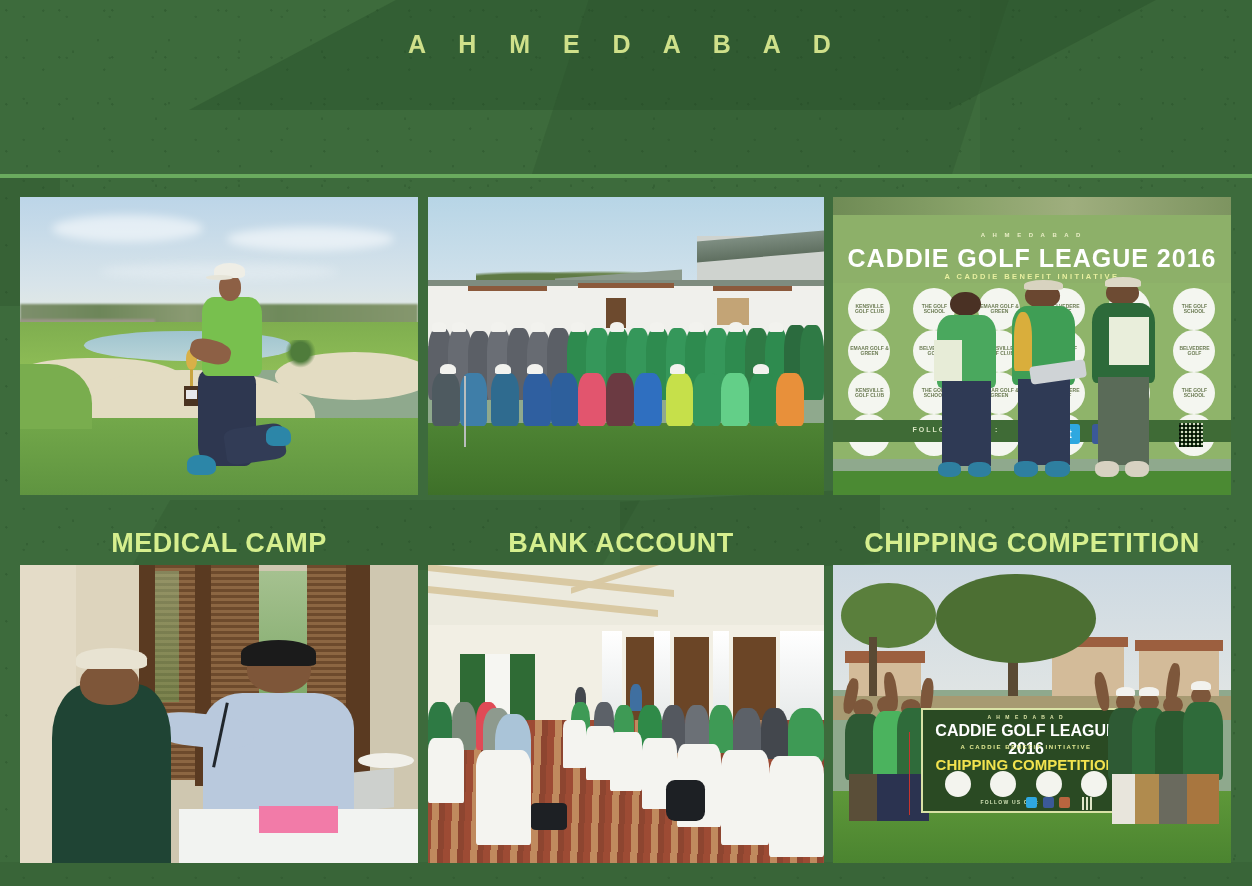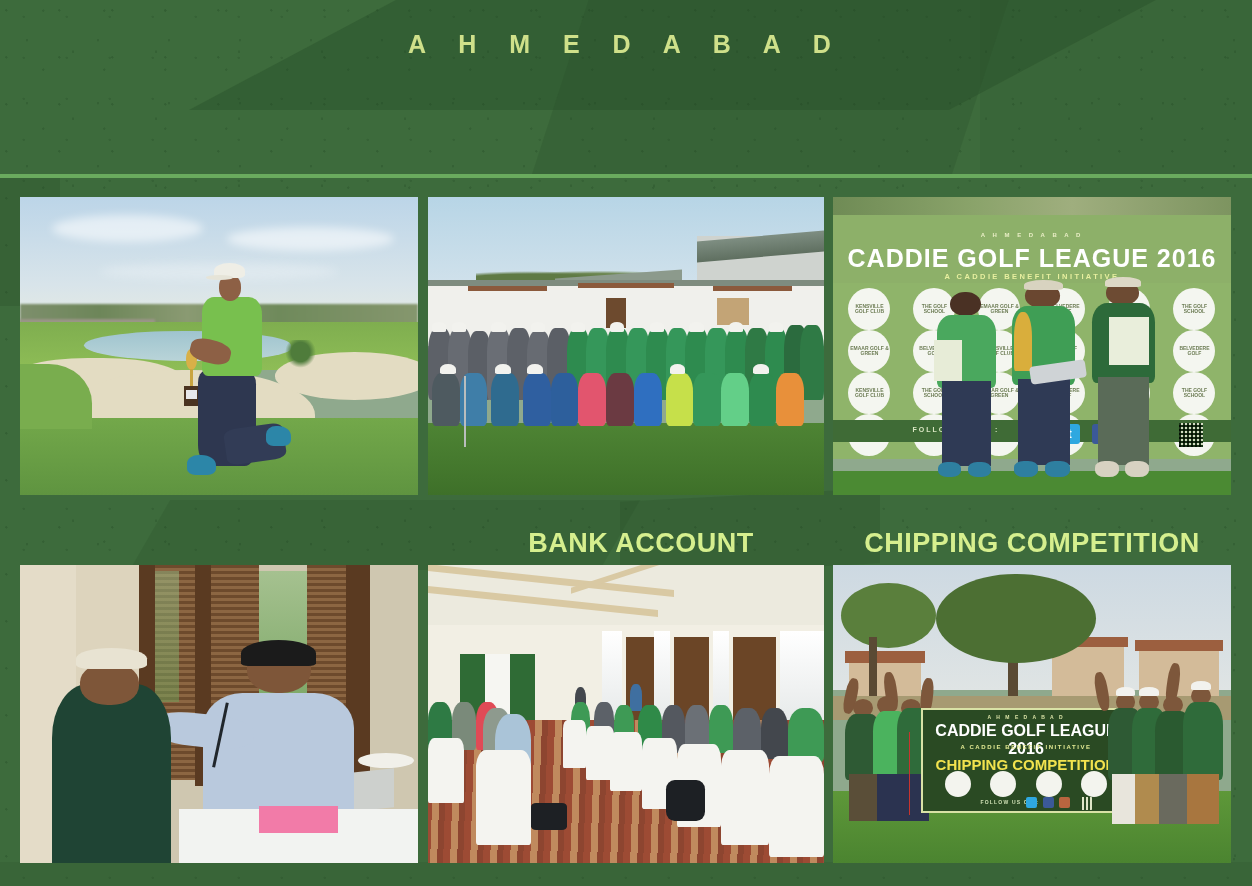--- a/index.html
+++ b/index.html
@@ -40,21 +40,21 @@
   .ph{position:absolute;overflow:hidden;background:#8fa98d;}
   .r1{top:197px;height:298px;}
   .r2{top:565px;height:298px;}
   .c1{left:20px;width:398px;}
   .c2{left:428px;width:396px;}
   .c3{left:833px;width:398px;}
 
   .caption{position:absolute;top:525px;height:36px;color:#d6ef8e;font-size:27px;
     font-weight:700;letter-spacing:.5px;display:flex;align-items:center;white-space:nowrap;}
   .cap1{left:20px;width:398px;justify-content:center;}
-  .cap2{left:443px;width:396px;justify-content:center;}
+  .cap2{left:423px;width:396px;justify-content:center;}
   .cap3{left:833px;width:398px;justify-content:center;}
 
   
   .p1-sky{position:absolute;left:0;top:0;width:100%;height:42%;
     background:linear-gradient(#bcd5e8,#d8e4ea 70%,#e4eae4);}
   .p1-cloud{position:absolute;background:rgba(255,255,255,.55);border-radius:50%;filter:blur(4px);}
   .p1-trees{position:absolute;left:0;top:36%;width:100%;height:8%;
     background:linear-gradient(90deg,#7d8f6c,#6d8659 20%,#8a9a72 42%,#6f8a5b 65%,#86976e);filter:blur(1px);}
   .p1-rocks{position:absolute;left:0;top:41%;width:34%;height:8%;background:#9a9587;filter:blur(1px);}
   .p1-green-far{position:absolute;left:0;top:42%;width:100%;height:16%;
@@ -375,20 +375,21 @@
       <div style="position:absolute;left:26%;top:2%;width:46%;height:12%;background:#6d4b33;border-radius:48%;"></div>
       <div style="position:absolute;left:24%;top:0;width:50%;height:5%;background:#ddd8c6;border-radius:50% 50% 15% 15%;"></div>
       <div style="position:absolute;left:6%;top:13%;width:88%;height:40%;background:#2d6a3a;border-radius:24% 24% 8% 8%;"></div>
       <div style="position:absolute;left:14%;top:50%;width:72%;height:44%;background:#5a6b58;"></div>
       <div style="position:absolute;left:30%;top:20%;width:56%;height:24%;background:#e9eedb;"></div>
       <div style="position:absolute;left:10%;top:92%;width:34%;height:8%;background:#d8d2c2;border-radius:40%;"></div>
       <div style="position:absolute;left:52%;top:92%;width:34%;height:8%;background:#d8d2c2;border-radius:40%;"></div>
     </div>
   </div>
 
+  <div class="caption cap1">MEDICAL CAMP</div>
   <div class="caption cap2">BANK ACCOUNT</div>
   <div class="caption cap3">CHIPPING COMPETITION</div>
 
   <div class="ph r2 c1">
     <div class="p4-wall"></div>
     <div class="p4-frame" style="left:30%;width:4%;"></div>
     <div class="p4-frame" style="left:44%;width:4%;"></div>
     <div class="p4-frame" style="left:82%;width:6%;"></div>
     <div class="p4-blind" style="left:34%;width:10%;"></div>
     <div class="p4-blind" style="left:48%;width:12%;"></div>

